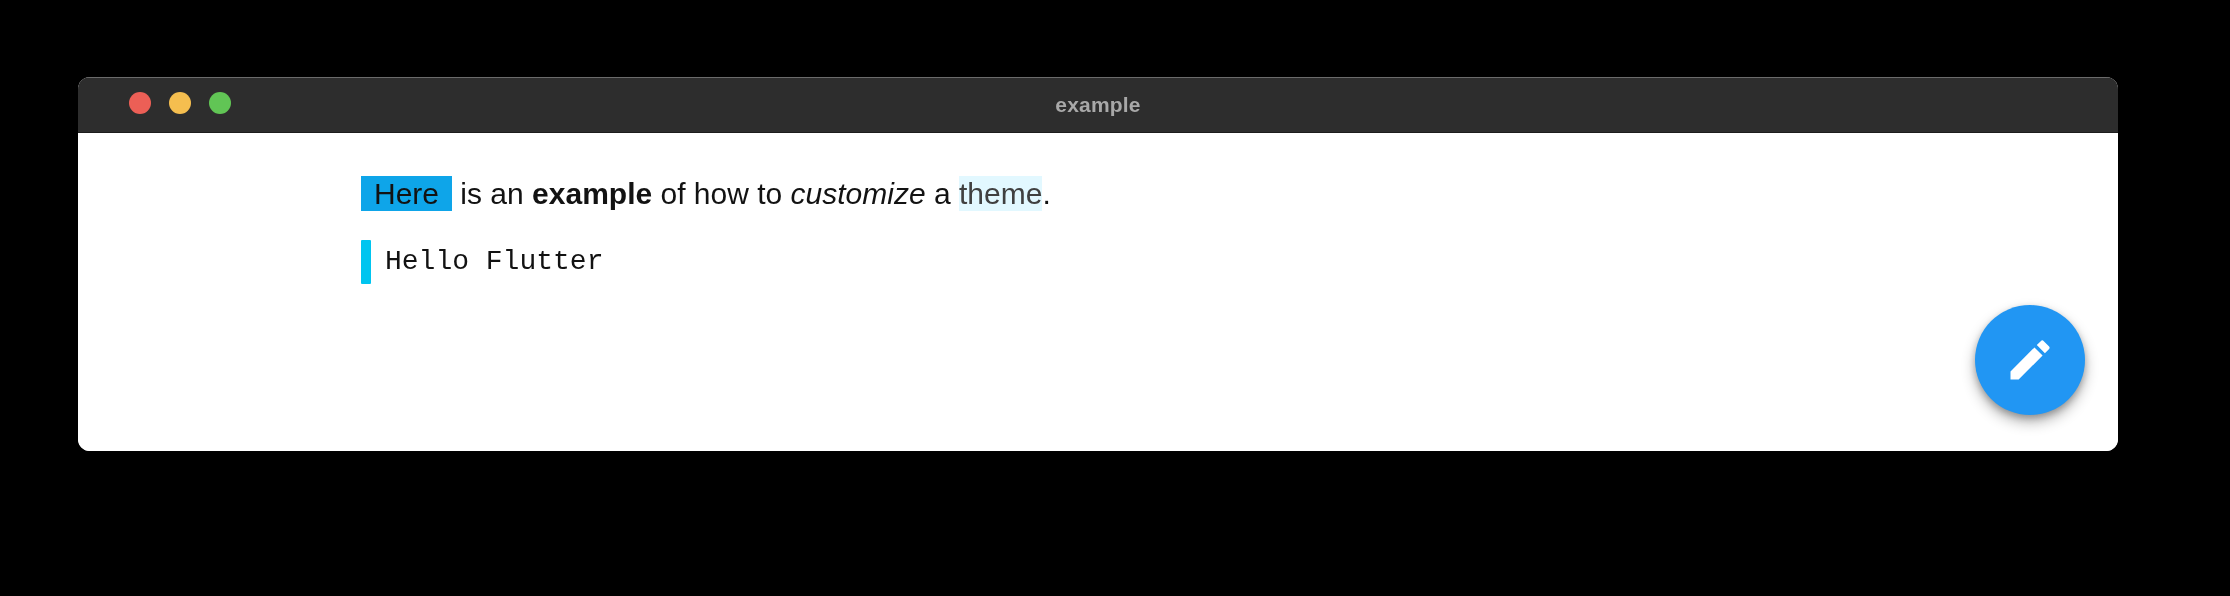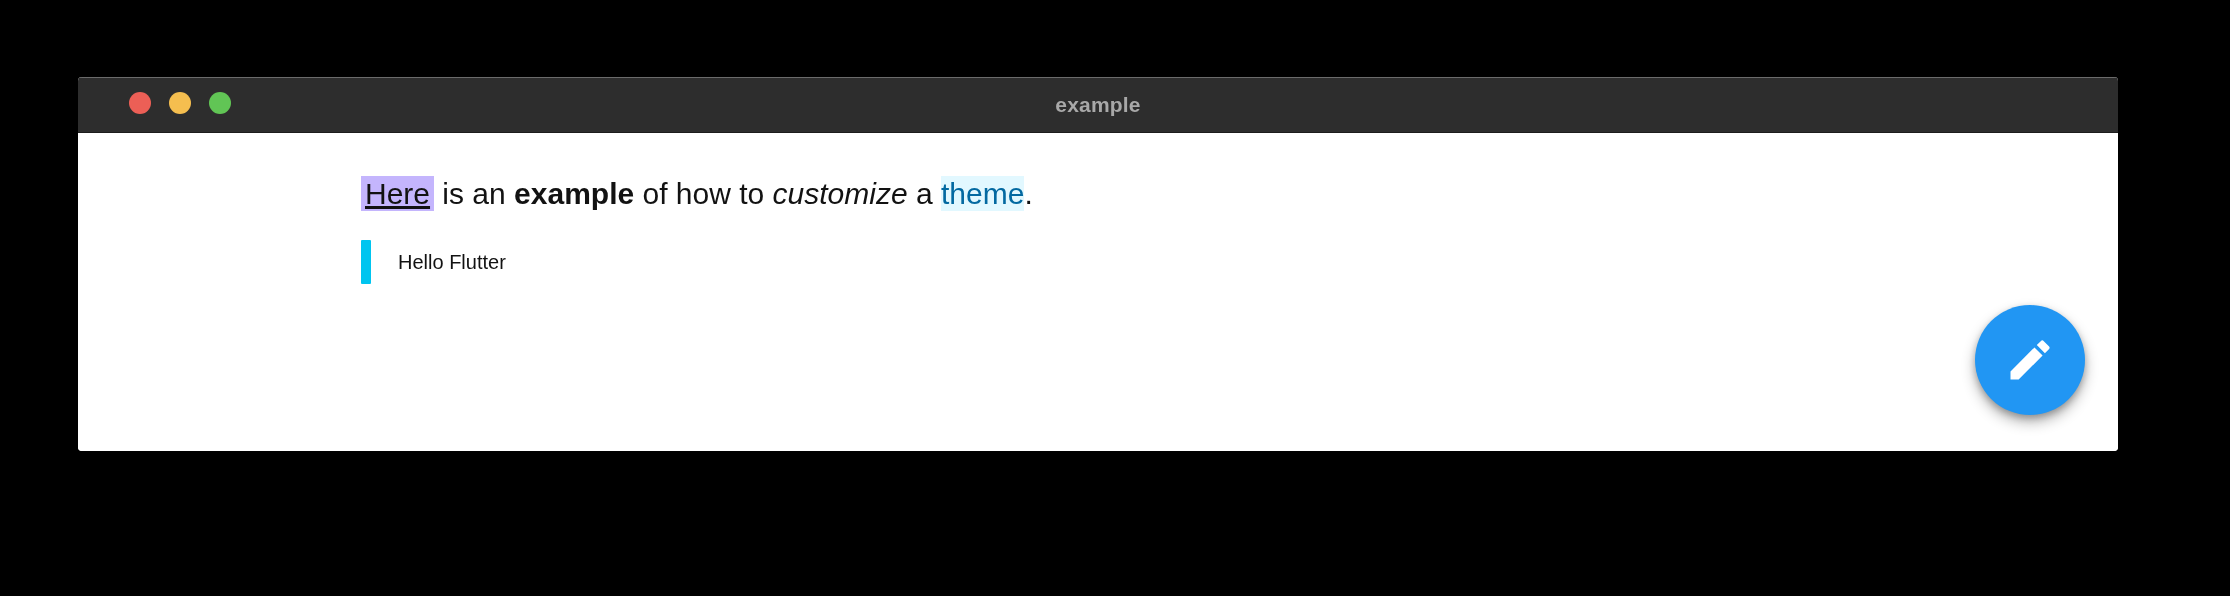--- a/index.html
+++ b/index.html
@@ -15,21 +15,21 @@
     font-family: "Liberation Sans", sans-serif;
   }
 
   
   #app-window {
     position: absolute;
     left: 78px;
     top: 77px;
     width: 2040px;
     height: 374px;
-    border-radius: 4px;
+    border-radius: 12px;
     overflow: hidden;
     background: #ffffff;
     box-shadow: 0 2px 10px rgba(0,0,0,0.55);
   }
 
   
   #title-bar {
     position: absolute;
     left: 0;
     top: 0;
@@ -96,56 +96,56 @@
     right: 40px;
   }
 
   #rich-paragraph {
     font-size: 30px;
     line-height: 1.25;
     color: #121212;
     white-space: nowrap;
   }
   .seg-highlight {
-    background: #c4b5fd;
-    padding: 1px 4px;
-    text-decoration: underline;
+    background: #0ea5e9;
+    padding: 1px 13px;
   }
   .seg-bold {
     font-weight: bold;
   }
   .seg-italic-underline {
     font-style: italic;
     text-underline-offset: 4px;
   }
   .seg-link {
-    color: #0369a1;
+    color: #404040;
     background: #e2f8ff;
     padding: 1px 0;
   }
 
   #blockquote {
     margin-top: 27px;
     display: flex;
     align-items: stretch;
     height: 44px;
   }
   #blockquote-bar {
     width: 10px;
     background: #00c5f0;
     flex: 0 0 10px;
     border-radius: 1px;
   }
   #blockquote-text {
     display: flex;
     align-items: center;
-    padding-left: 27px;
-    font-size: 20px;
+    padding-left: 14px;
+    font-size: 28px;
     color: #121212;
     line-height: 1;
+    font-family: Liberation Mono, monospace;
   }
 
   
   #fab {
     position: absolute;
     left: 1897px;
     top: 172px;
     width: 110px;
     height: 110px;
     border-radius: 50%;

